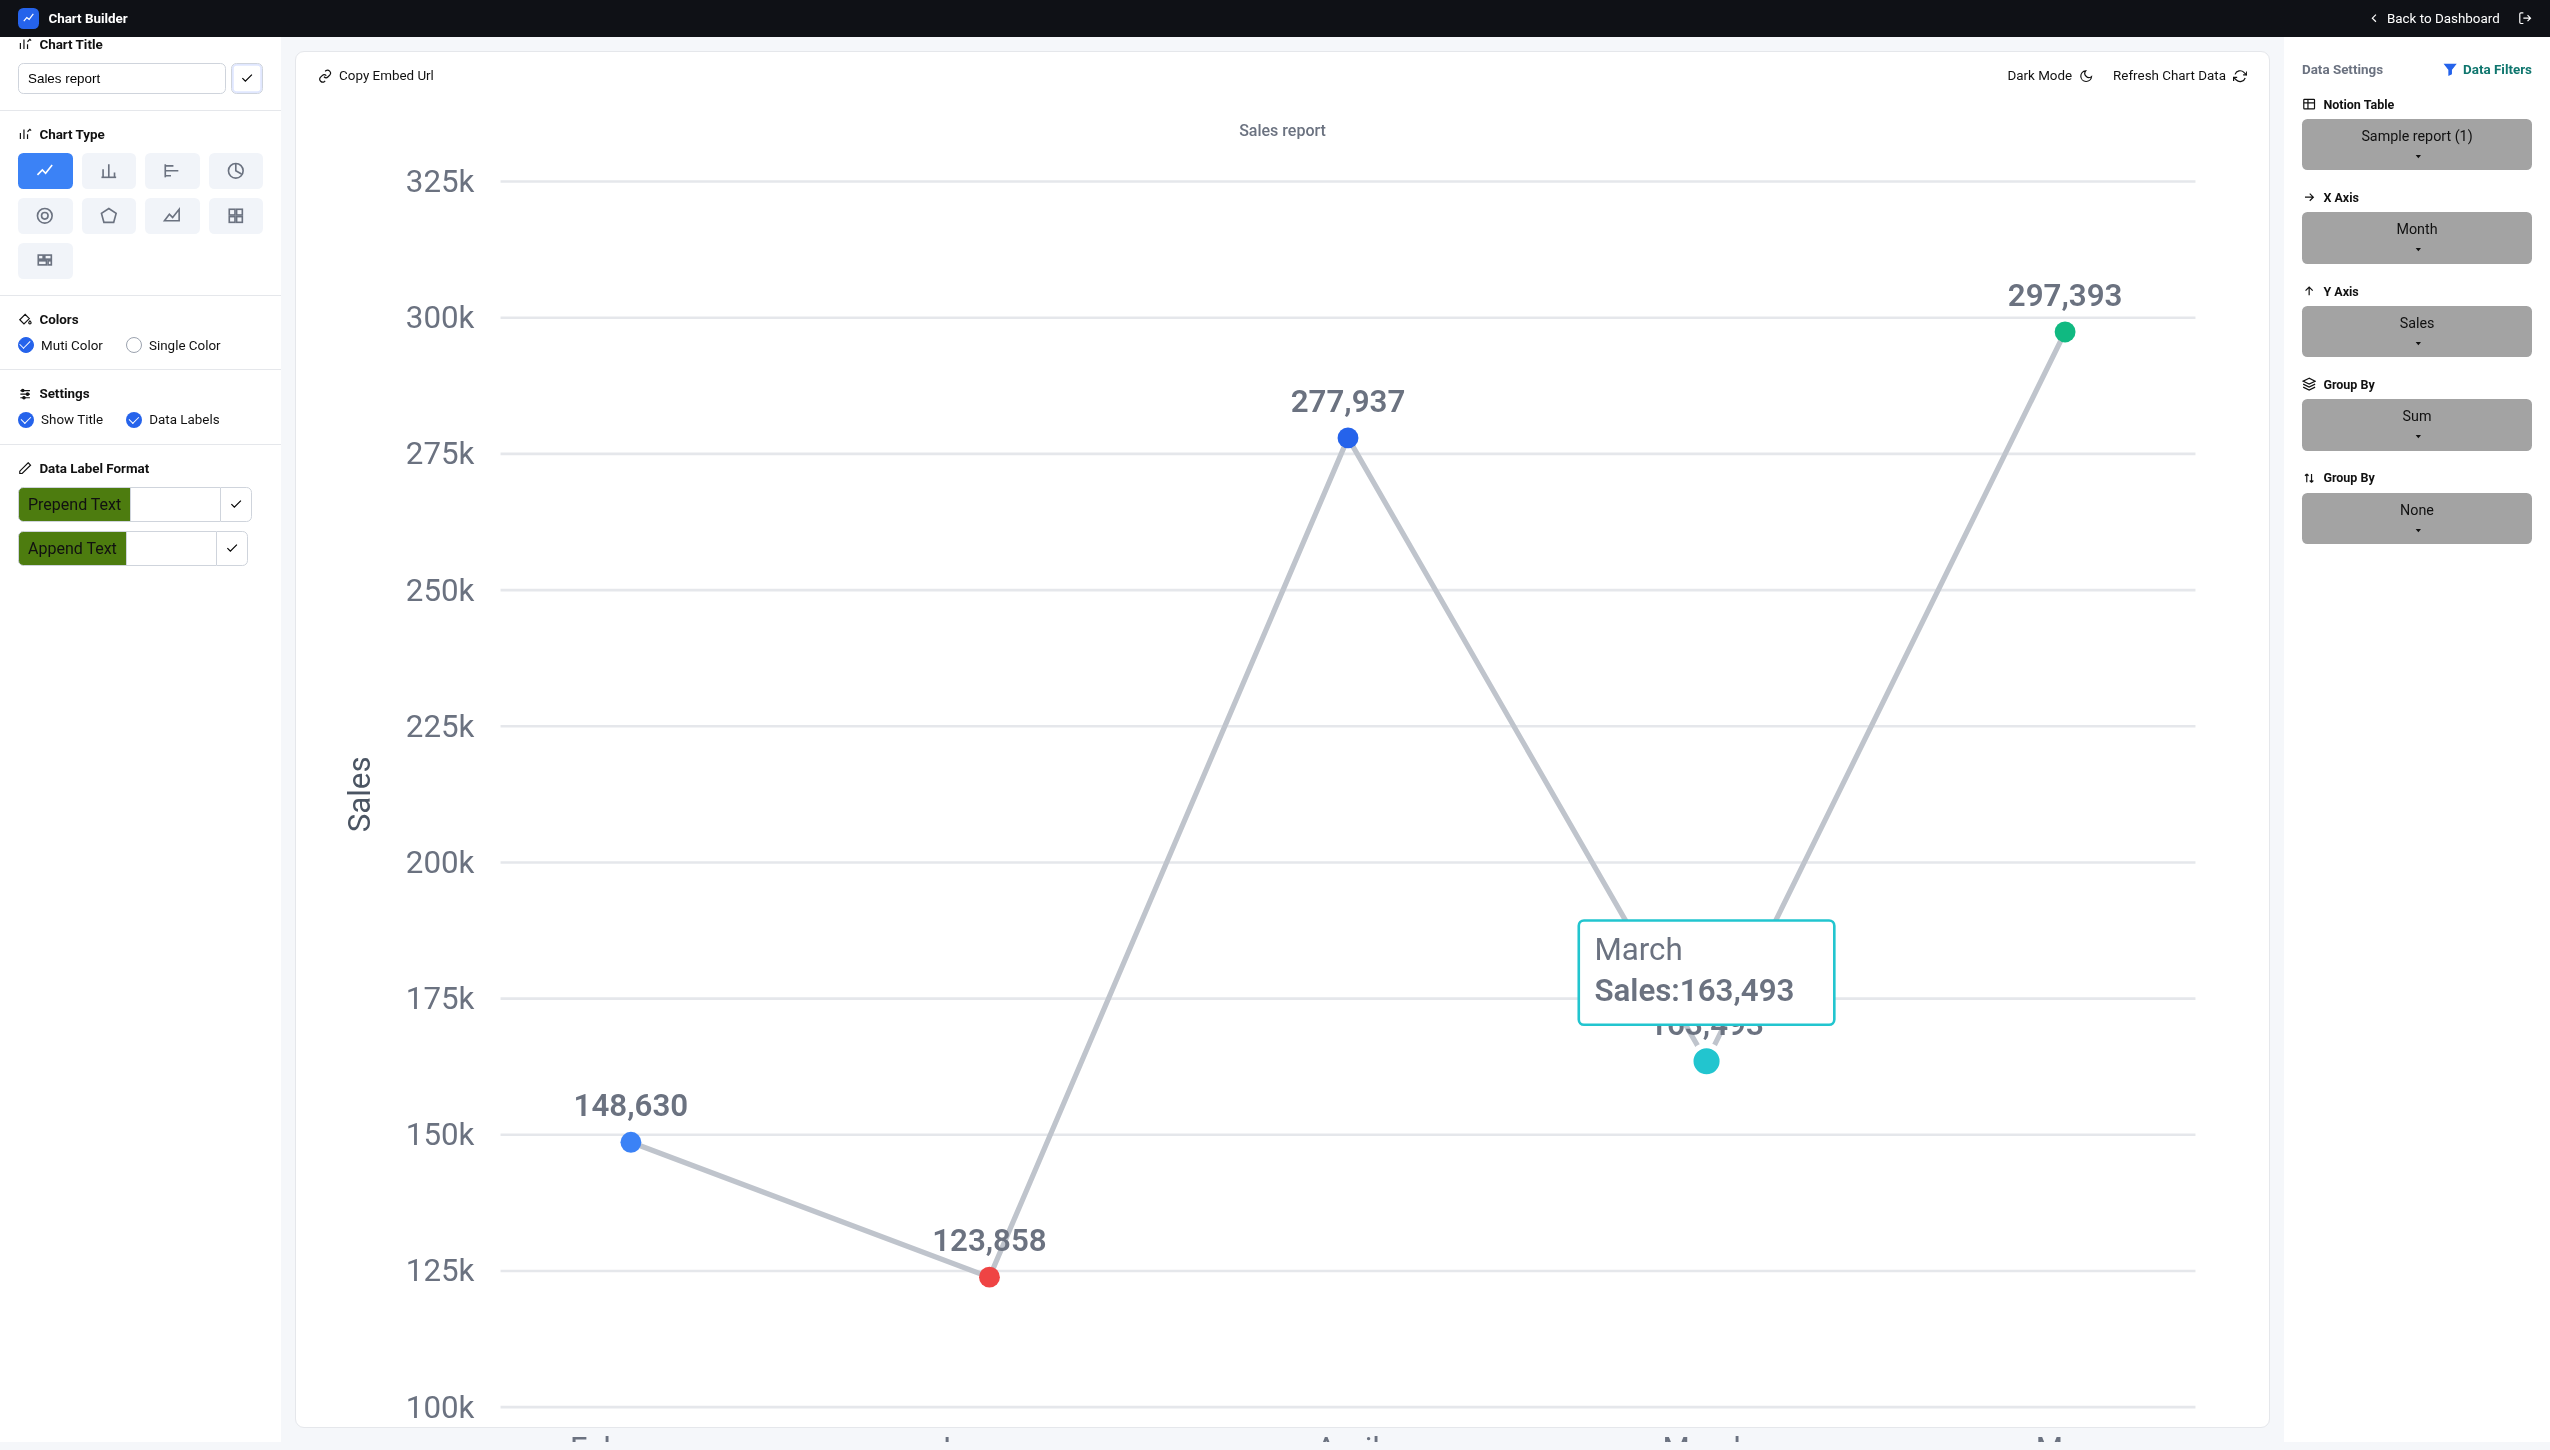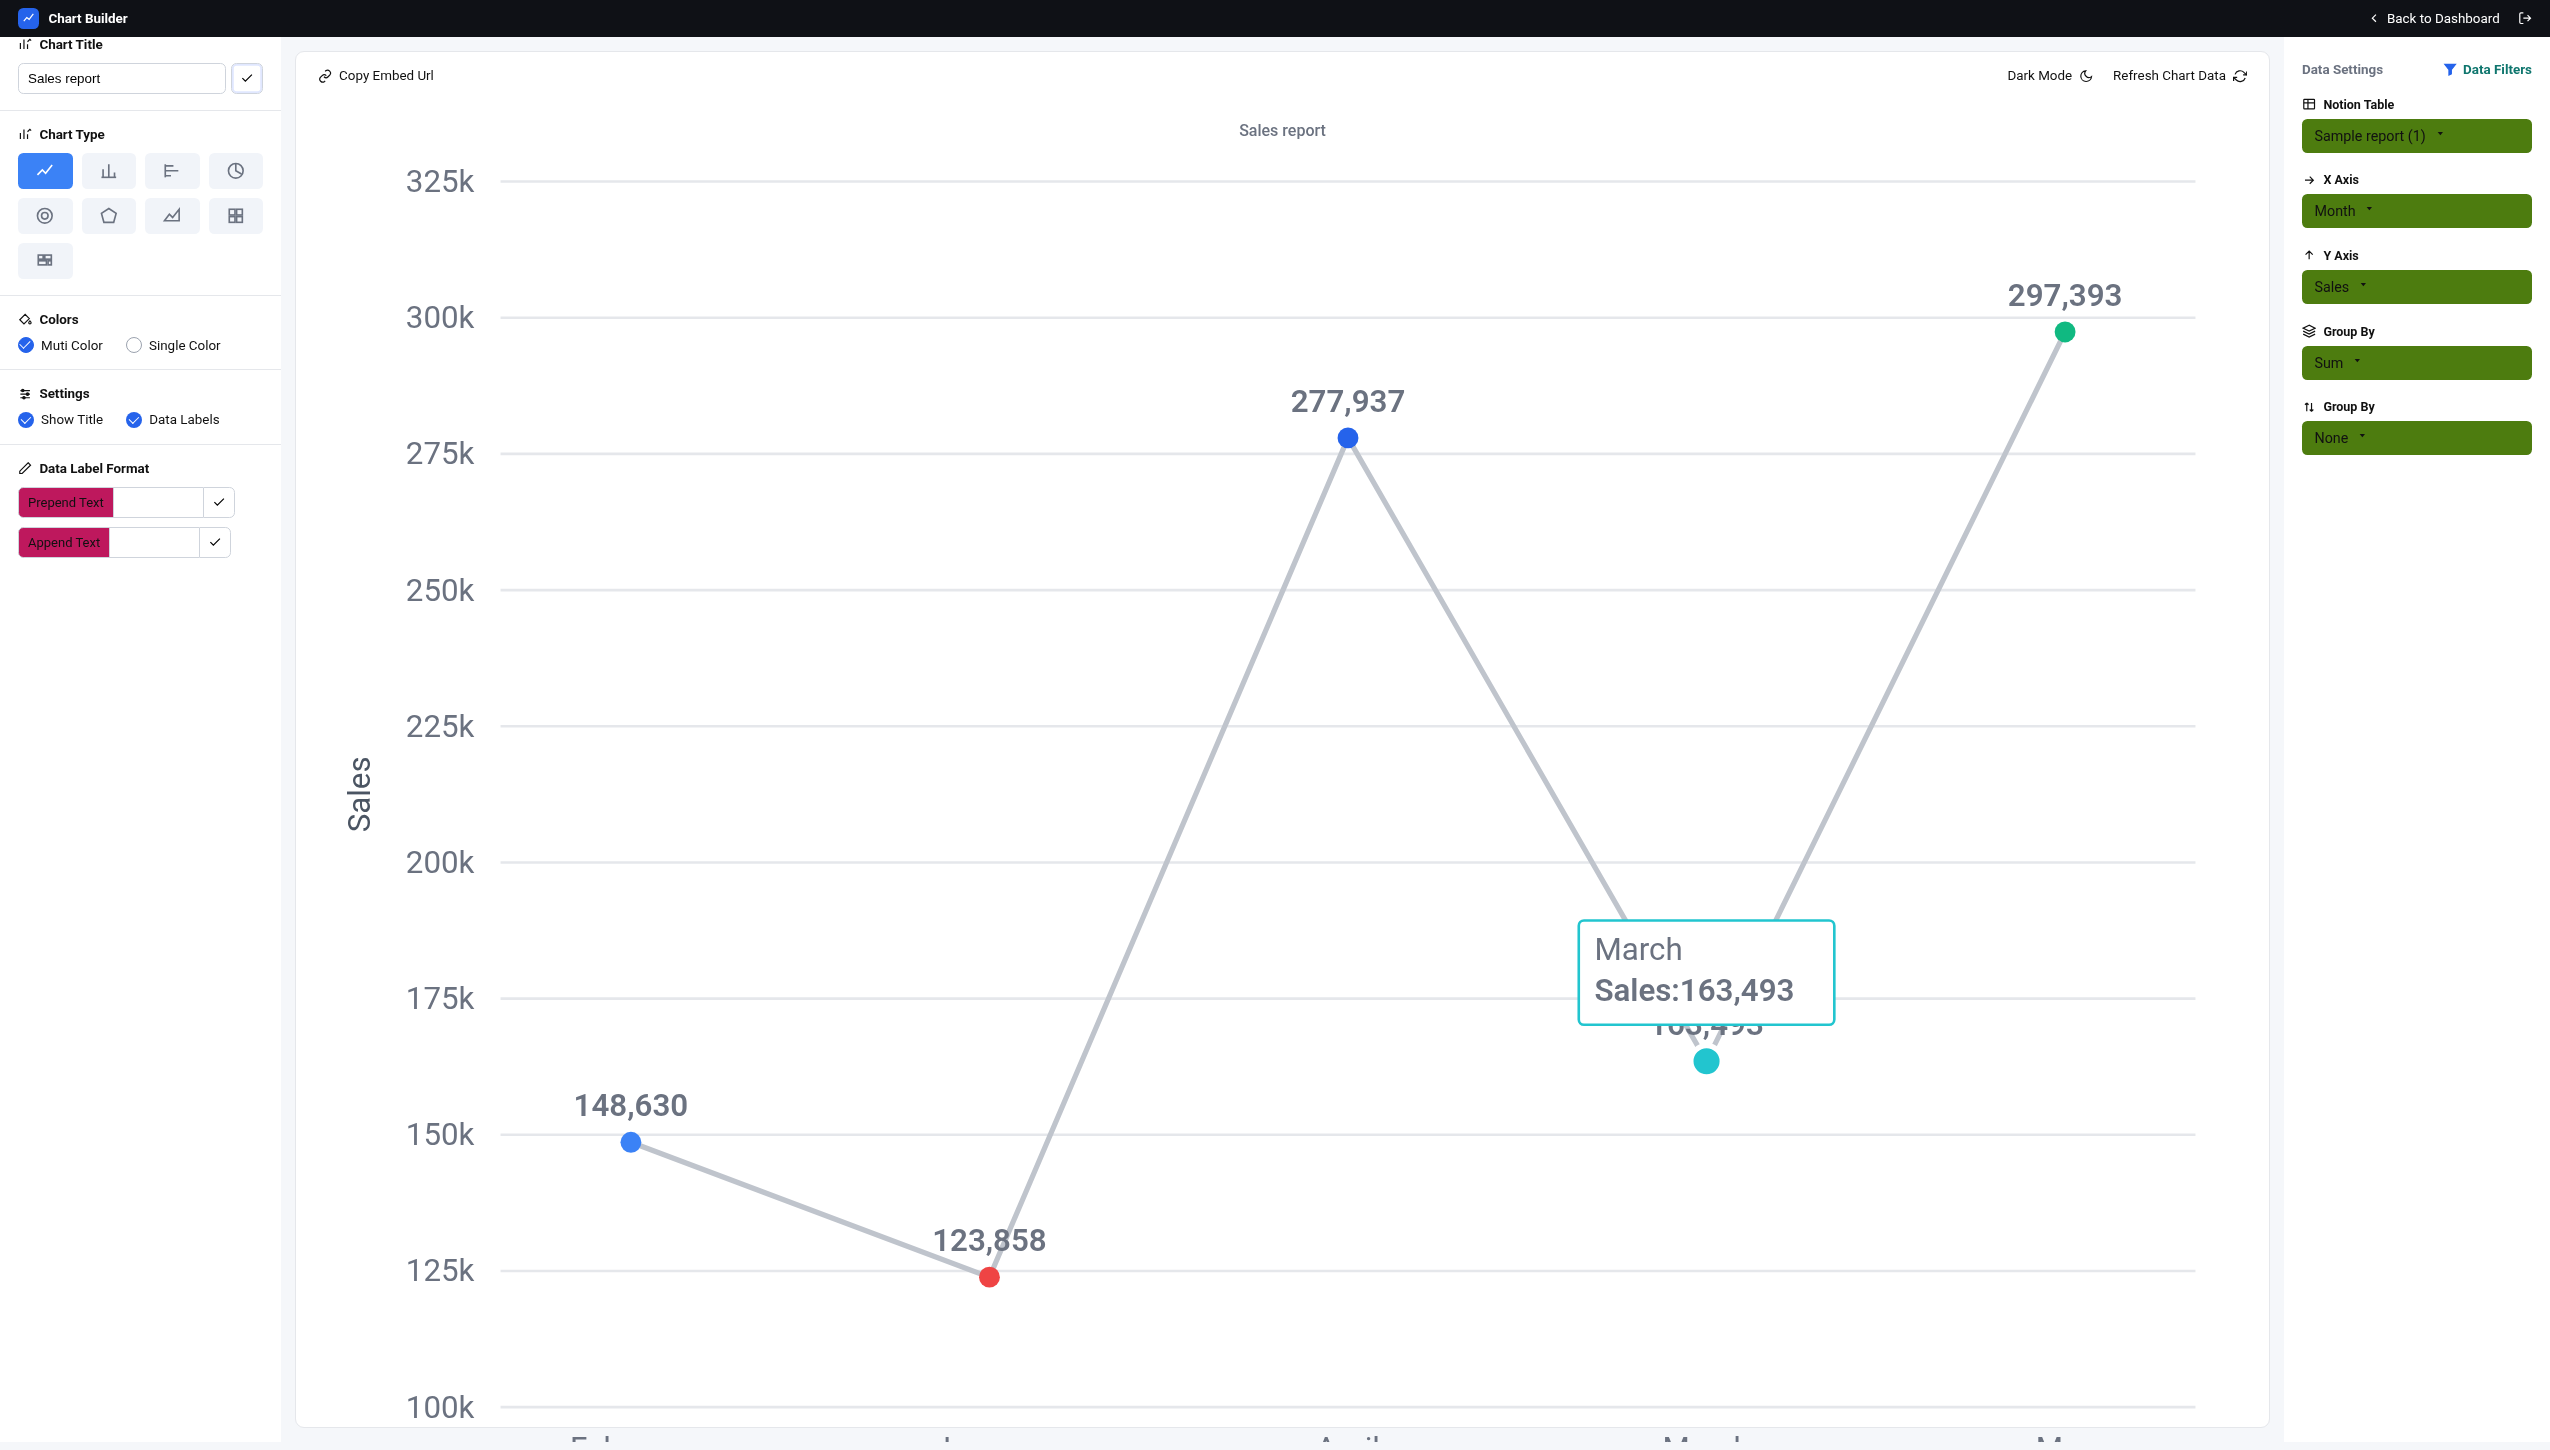--- a/index.html
+++ b/index.html
@@ -34,41 +34,41 @@
   .radio-circle { width:16px; height:16px; border-radius:50%; border:1.8px solid #9ca3af; display:inline-block; position:relative; }
   .radio-circle.checked { border-color:#2563eb; background:#2563eb; }
   .radio-circle.checked::after { content:""; position:absolute; left:2.7px; top:0px; width:4.5px; height:9px; border:solid #fff; border-width:0 1.8px 1.8px 0; transform:rotate(45deg);}
   
   .check-row { display:flex; gap:23px; }
   .check-opt { display:flex; align-items:center; gap:7.1px; font-size:13.4px; cursor:pointer; }
   .check-circle { width:16px; height:16px; border-radius:50%; background:#2563eb; position:relative; }
   .check-circle::after { content:""; position:absolute; left:4.5px; top:1.8px; width:4.5px; height:8px; border:solid #fff; border-width:0 1.8px 1.8px 0; transform:rotate(45deg);}
   
   .format-row { display:flex; margin-bottom:9px; }
-  .format-label { background:#be185d; border:0.9px solid #cfd4dc; border-radius:5.4px 0 0 5.4px; padding:7.1px 9px; font-size:13px; white-space:nowrap; }
+  .format-label { background:#4d7c0f; border:0.9px solid #cfd4dc; border-radius:5.4px 0 0 5.4px; padding:7.1px 9px; font-size:16px; white-space:nowrap; }
   .format-input { border:0.9px solid #cfd4dc; border-left:none; border-right:none; width:89px; padding:7.1px 5.4px; font-size:12.5px; }
   .format-confirm { border:0.9px solid #cfd4dc; border-radius:0 5.4px 5.4px 0; background:#fff; width:32px; display:flex; align-items:center; justify-content:center; cursor:pointer; }
 
   
   .center { flex:1; padding:14.3px; display:flex; }
   .chart-card { background:#fff; border:0.9px solid #e5e7eb; border-radius:9px; flex:1; padding:16px 21.4px 21.4px 21.4px; display:flex; flex-direction:column; }
   .chart-toolbar { display:flex; justify-content:space-between; font-size:13.4px; margin-bottom:9px; }
   .tb-left, .tb-right { display:flex; gap:19.6px; align-items:center; }
   .tb-item { display:flex; align-items:center; gap:7.1px; cursor:pointer; }
   .chart-title { text-align:center; font-size:16px; color:#6b7280; font-weight:500; margin-top:28.6px; }
   .chart-area { flex:1; position:relative; margin-top:14.3px; }
   
   
   .sidebar-right { width:266px; background:#fff; padding:25px 18px; overflow-y:auto; }
   .r-tabs { display:flex; justify-content:space-between; align-items:center; margin-bottom:19.6px; }
   .r-tab { font-weight:700; font-size:13.4px; color:#6b7280; display:flex; align-items:center; gap:5.4px; cursor:pointer;}
   .r-tab.active { color:#0f766e; }
   .r-section { margin-bottom:19.6px; }
   .r-section-head { display:flex; align-items:center; gap:7.1px; font-weight:700; font-size:12.5px; margin-bottom:7.1px; }
-  .dropdown { background:#4d7c0f; border-radius:5.4px; padding:9px 12.5px; display:flex; align-items:flex-start; gap:7.1px; cursor:pointer; font-size:14.3px; }
+  .dropdown { background:#a3a3a3; border-radius:5.4px; padding:9px 12.5px; display:flex; align-items:center; gap:7.1px; cursor:pointer; font-size:14.3px;flex-direction:column; }
   .dropdown .caret { margin-left:1.8px; }
 
   svg.icon { width:14.3px; height:14.3px; stroke:currentColor; fill:none; stroke-width:2; }
   svg.icon-lg { width:19.6px; height:19.6px; }
   
   
   .plot-svg { width:100%; height:100%; }
   .grid-line { stroke:#e5e7eb; stroke-width:1; }
   .series-line { stroke:#bfc4cc; stroke-width:2; fill:none; }
   .pt-label { font-size:12px; fill:#6b7280; text-anchor:middle; font-weight:600;}

